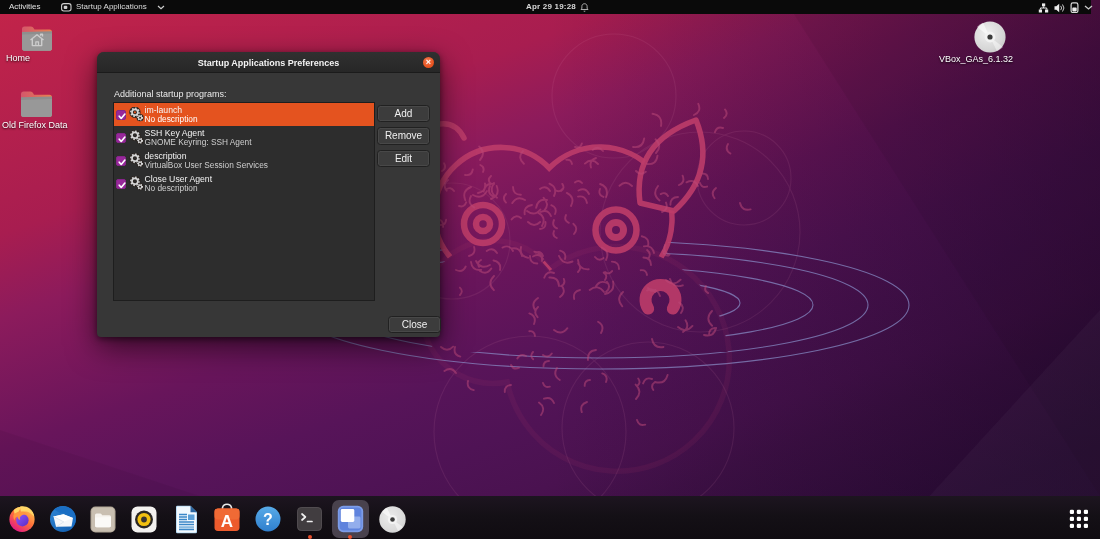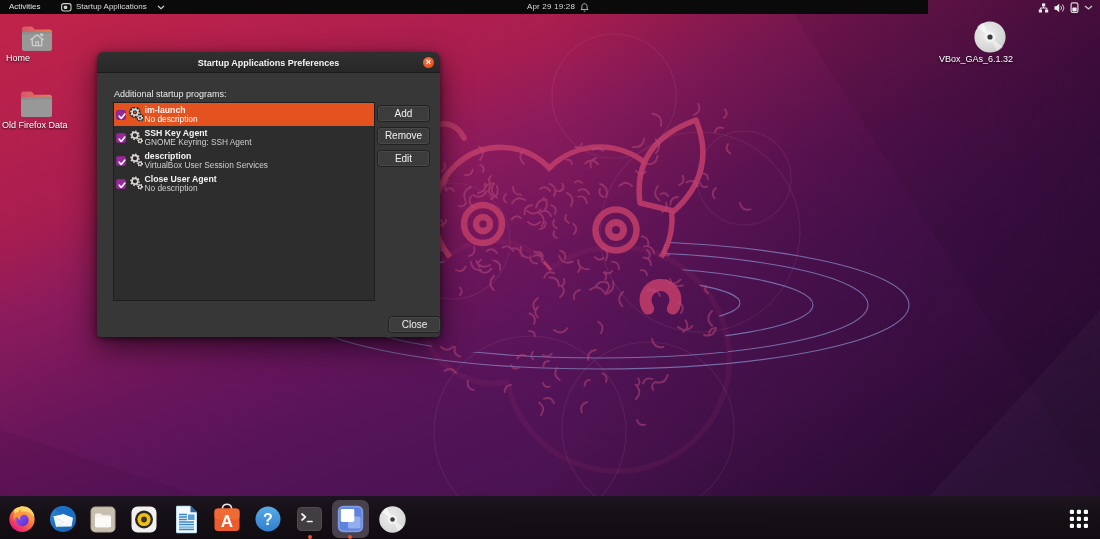--- a/index.html
+++ b/index.html
@@ -1,30 +1,30 @@
 <!DOCTYPE html>
 <html><head><meta charset="utf-8"><style>
 *{margin:0;padding:0;box-sizing:border-box}
 body{width:1100px;height:539px;overflow:hidden;position:relative;font-family:"Liberation Sans",sans-serif;background:#2a0d35}
 .wall{position:absolute;left:0;top:0;width:1100px;height:539px;
 background:linear-gradient(to right,rgba(10,2,20,0) 50%,rgba(12,2,22,0.42) 100%),
 linear-gradient(160deg,#c32449 0%,#a81d50 25%,#8c1b5c 34%,#68155b 48%,#571459 58%,#4f1355 66%,#4a1250 73%,#421149 78%,#330e3e 90%,#2f0d3b 100%)}
-.topbar{position:absolute;left:0;top:0;width:928px;height:14px;background:#0a0a0a;color:#e3e3e3;font-size:8px;z-index:30}
+.topbar{position:absolute;left:0;top:0;width:1091px;height:14px;background:#0a0a0a;color:#e3e3e3;font-size:8px;z-index:30}
 .tb-act{position:absolute;left:9px;top:0;line-height:14px}
 .tb-app{position:absolute;left:76px;top:0;line-height:14px;color:#dcdcdc}
-.tb-clock{position:absolute;left:496px;top:0;width:110px;text-align:center;line-height:14px;font-weight:normal;color:#d8d8d8;letter-spacing:0.2px}
+.tb-clock{position:absolute;left:496px;top:0;width:110px;text-align:center;line-height:14px;font-weight:bold;color:#d8d8d8;letter-spacing:0.2px}
 .icon-lbl{position:absolute;color:#fff;font-size:9px;text-align:left;text-shadow:0 1px 2px rgba(0,0,0,.85);z-index:5}
 .dlg{position:absolute;left:97px;top:52px;width:343px;height:285px;background:#373737;border-radius:7px 7px 4px 4px;box-shadow:0 10px 30px rgba(0,0,0,.6),0 2px 6px rgba(0,0,0,.5);z-index:20}
 .dlg-tb{position:absolute;left:0;top:0;width:343px;height:21px;background:linear-gradient(#303030,#272727);border-radius:7px 7px 0 0;border-bottom:1px solid #1b1b1b}
 .dlg-title{width:343px;text-align:center;font-size:9px;font-weight:bold;color:#f3f3f3;line-height:22px}
 .dlg-close{position:absolute;right:6px;top:5px;width:11px;height:11px;border-radius:6px;background:radial-gradient(circle at 42% 35%,#f07a52,#e95420 62%,#d04a1c);color:#fff;font-size:9px;line-height:10px;text-align:center;font-weight:bold}
 .dlg-lbl{position:absolute;left:17px;top:37px;font-size:9px;color:#eaeaea}
 .list{position:absolute;left:15.5px;top:50px;width:262px;height:199px;background:#2d2d2d;border:1px solid #1e1e1e}
 .row{position:relative;width:260px;height:23px;color:#f4f4f4}
-.row .t1{position:absolute;left:31px;top:3px;font-size:8.7px;font-weight:bold;line-height:9px}
+.row .t1{position:absolute;left:31px;top:3px;font-size:8.7px;font-weight:normal;line-height:9px}
 .row .t2{position:absolute;left:31px;top:12px;font-size:8.3px;line-height:9px;color:#cfcfcf}
 .row.sel{background:#e4531f}
 .row.sel .t2{color:#fff}
 .cb{position:absolute;left:2px;top:6.5px;width:10px;height:10px;border-radius:2px;background:#97289a;border:1px solid #86248a}
 .cb svg{position:absolute;left:-1px;top:-1px}
 .gear{position:absolute;left:15px;top:4px}
 .btn{position:absolute;width:53px;height:17.5px;background:#3c3c3c;border:1px solid #212121;box-shadow:inset 0 0 0 1px #484848;border-radius:3.5px;color:#f0f0f0;font-size:10px;text-align:center;line-height:15.5px}
 .dock{position:absolute;left:0;top:496px;width:1100px;height:43px;background:linear-gradient(#1d1520 0%,#141016 45%,#100c11 100%);z-index:28}
 .ddot{position:absolute;width:4px;height:4px;border-radius:2px;background:#e8502e;z-index:31}
 .dicon{position:absolute;z-index:31}

